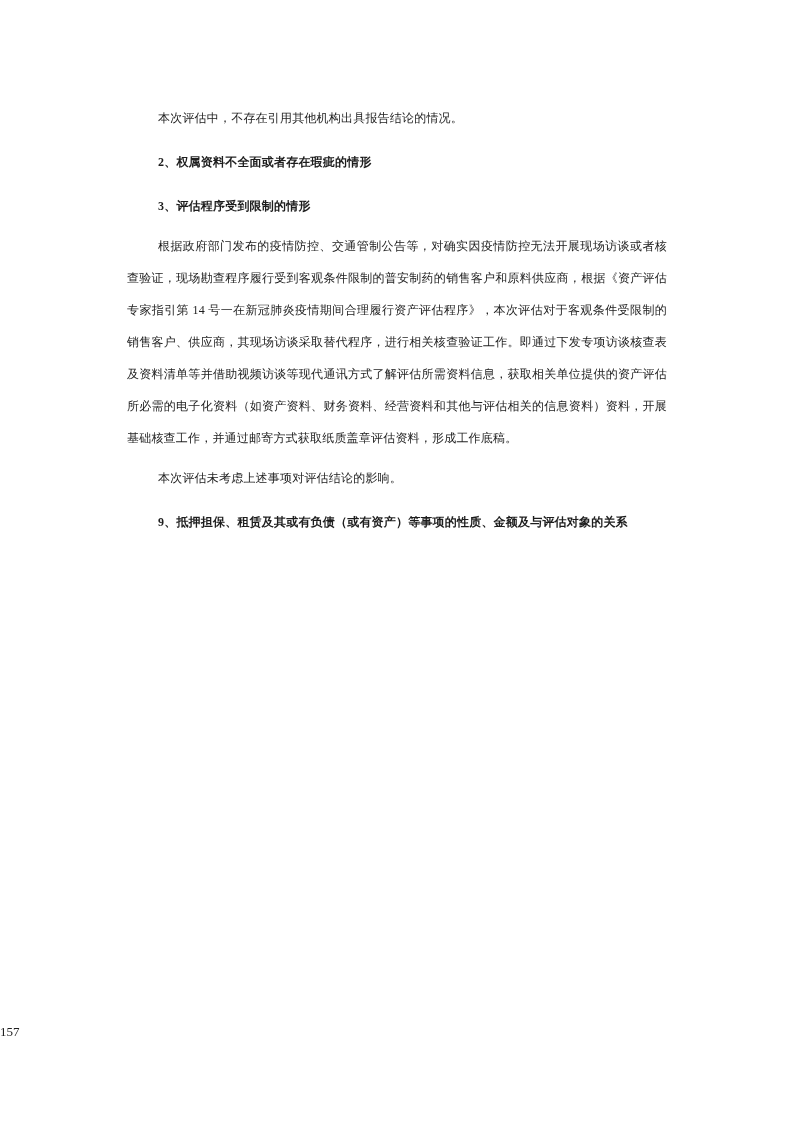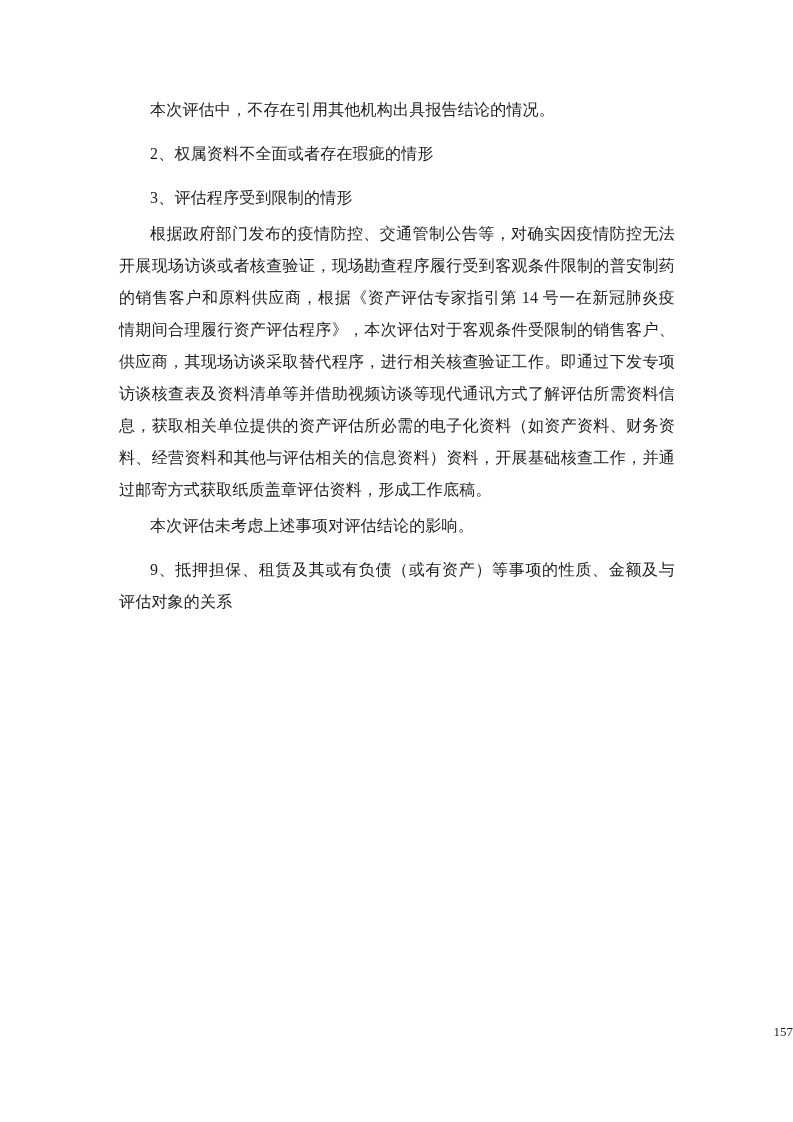--- a/index.html
+++ b/index.html
@@ -18,43 +18,43 @@
   }
   .content {
     position: absolute;
     top: 0;
     left: 119px;
     width: 556px;
     padding-top: 94px;
     box-sizing: content-box;
   }
   .block {
-    margin: 0;
-    font-size: 16px;
+    margin: 8px;
+    font-size: 12px;
     line-height: 32px;
     text-align: justify;
     text-indent: 31px;
     word-break: break-all;
     letter-spacing: 0.2px;
   }
   .block + .block.para {
     margin-top: 4px;
   }
   .block + .block.heading {
     margin-top: 12px;
   }
   .heading {
-    font-weight: normal;
+    font-weight: bold;
   }
   .page-number {
     position: absolute;
     top: 1024px;
     left: 0;
     width: 793px;
-    text-align: right;
+    text-align: left;
     font-size: 13px;
     line-height: 16px;
     color: #1d1d1d;
   }
 </style>
 </head>
 <body>
 
 <div class="page">
   <div class="content">

